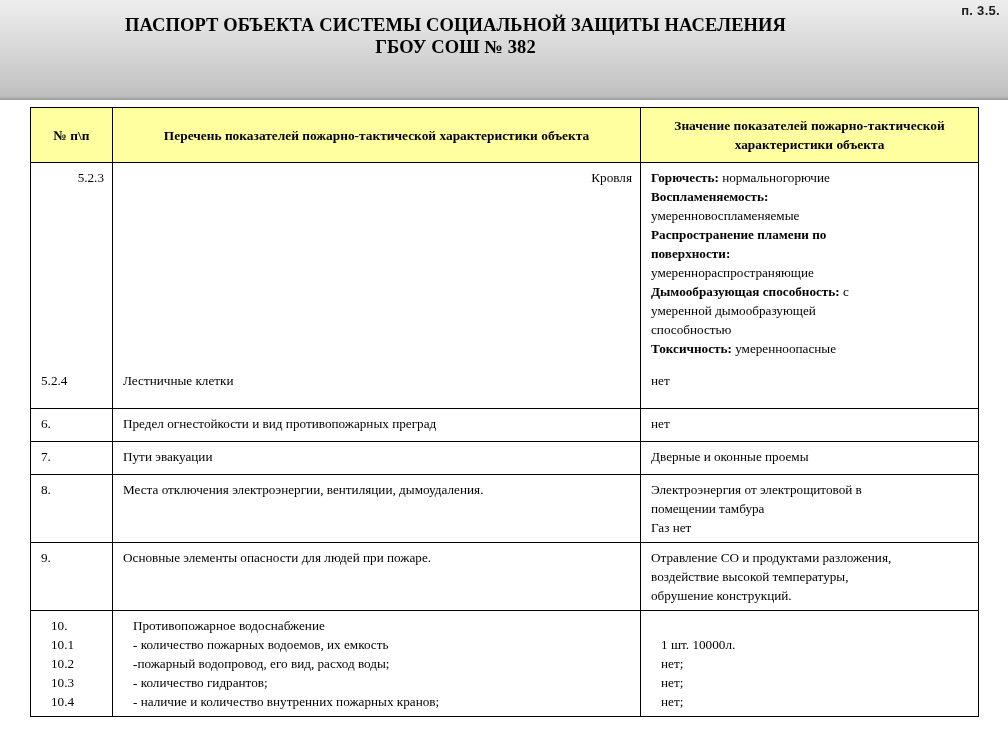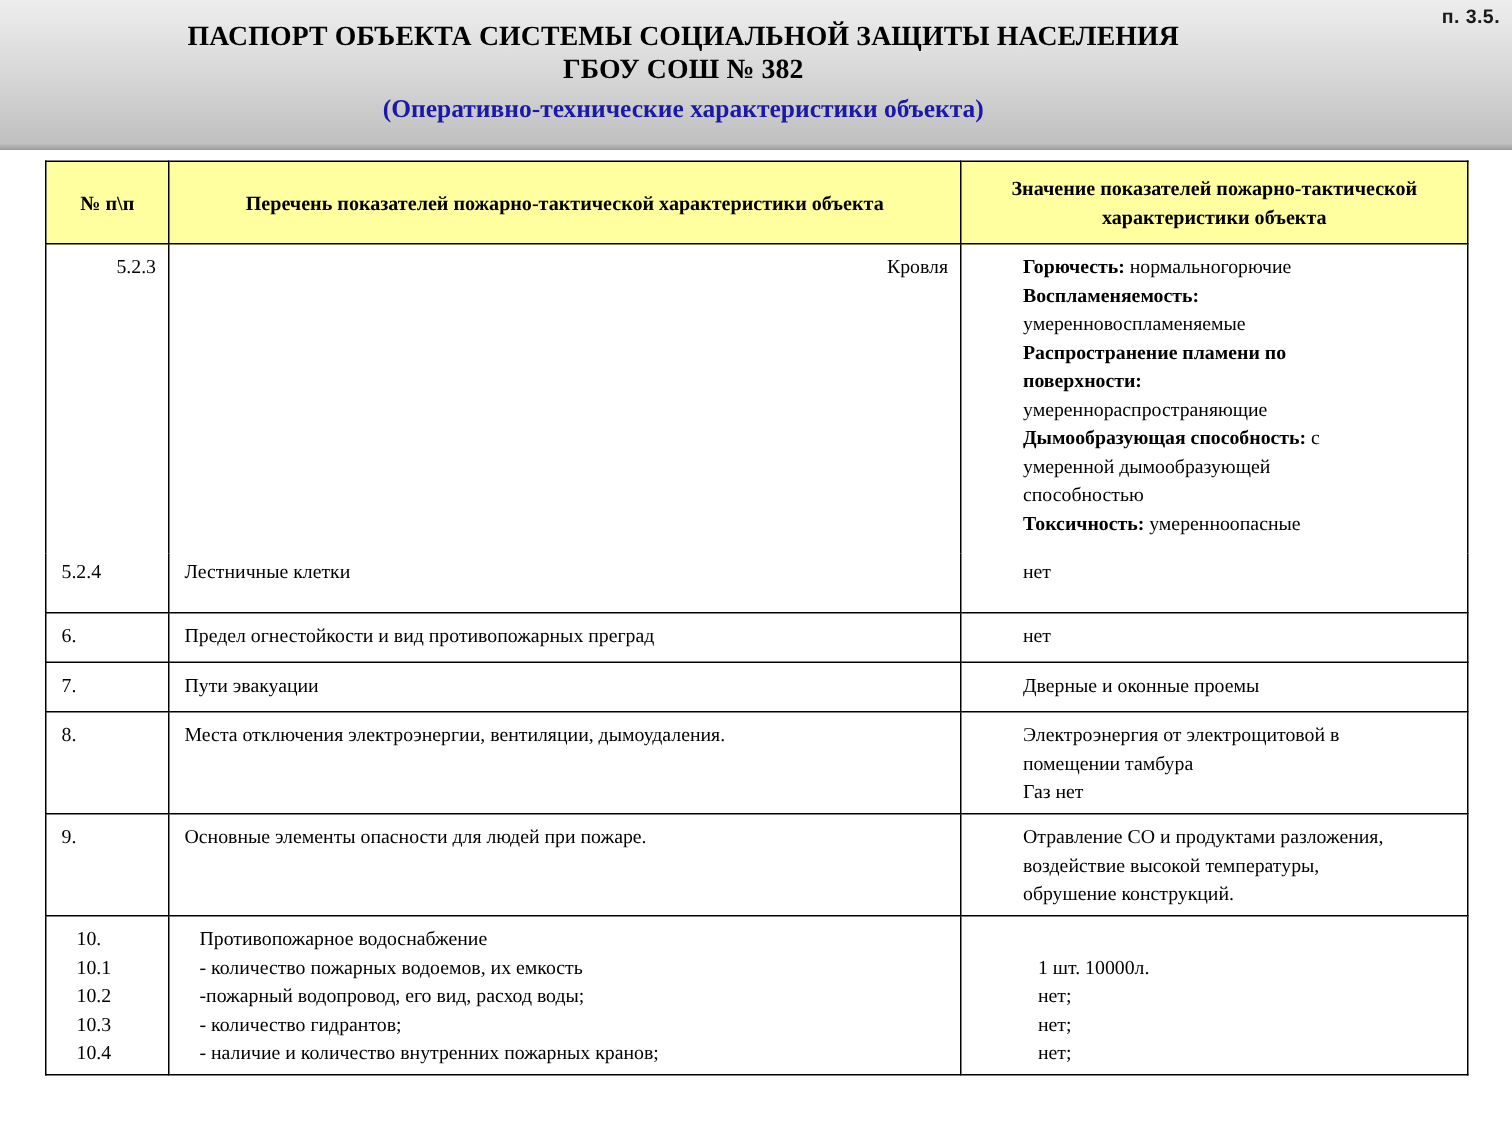--- a/index.html
+++ b/index.html
@@ -101,21 +101,21 @@
   col.c-val  { width: 338px; }
 
   td.num {
     text-align: center;
     font-size: 13.2px;
     padding-left: 0;
     padding-right: 0;
   }
   td.num .numline { display: block; line-height: 19px; }
   td.name .nameline { display: block; line-height: 19px; }
-  td.val  .valline  { display: block; line-height: 19px; margin-left: 31px; }
+  td.val  .valline  { display: block; line-height: 19px; }
 
   .b { font-weight: bold; }
 
   
   tr.r-523 td { height: 196px; }
   tr.r-524 td { height: 18px; padding-top: 2px; padding-bottom: 18px; }
   tr.r-6 td   { height: 22px; }
   tr.r-7 td   { height: 22px; }
   tr.r-8 td   { height: 54px; }
   tr.r-9 td   { height: 56px; }
@@ -128,21 +128,20 @@
 </head>
 <body>
 
 <div id="banner"></div>
 
 <div id="corner-note">п. 3.5.</div>
 
 <div id="title-block">
   <div class="title-line">ПАСПОРТ ОБЪЕКТА СИСТЕМЫ СОЦИАЛЬНОЙ ЗАЩИТЫ НАСЕЛЕНИЯ</div>
   <div class="title-line">ГБОУ СОШ № 382</div>
-  <div class="subtitle-line">(Оперативно-технические характеристики объекта)</div>
 </div>
 
 <div id="table-wrap">
   <table class="passport">
     <colgroup>
       <col class="c-num">
       <col class="c-name">
       <col class="c-val">
     </colgroup>
     <thead>

